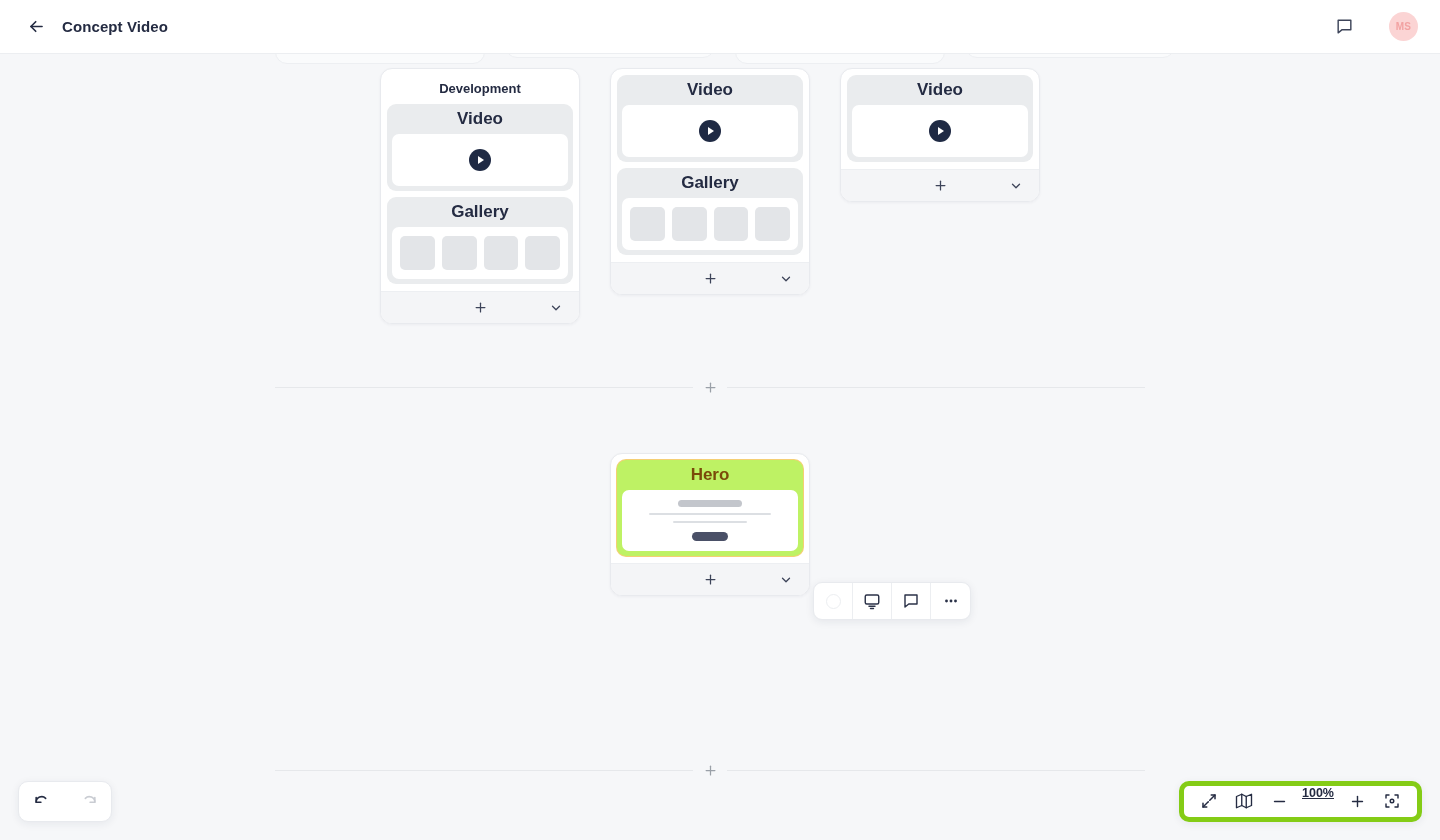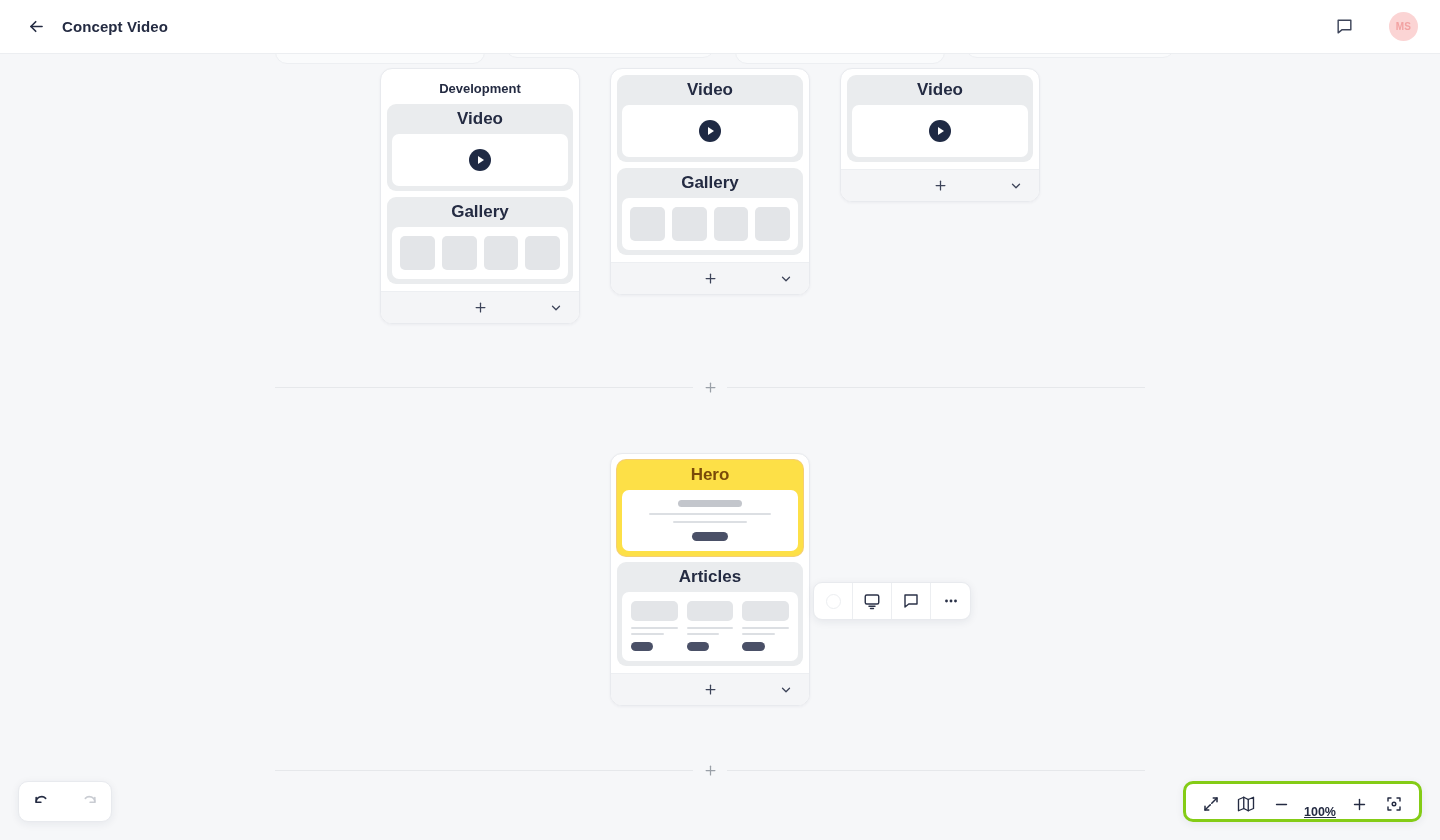--- a/index.html
+++ b/index.html
@@ -109,21 +109,21 @@
     font-weight: bold;
     color: #242b42;
     padding: 5px 0 5px 0;
   }
   .block-body {
     background: #ffffff;
     border-radius: 7px;
     padding: 8px;
   }
   .block.selected {
-    background: #fde047;
+    background: #bef264;
     box-shadow: 0 0 0 1px #f5cf74;
   }
   .block.selected .block-title { color: #7a4a09; }
   .block.selected .block-body { padding: 10px 8px; }
 
   
   .video-body {
     height: 52px;
     display: flex;
     align-items: center;
@@ -300,25 +300,25 @@
     display: flex; align-items: center; justify-content: center;
     cursor: pointer;
   }
 
   
   .zoom-bar {
     position: absolute;
     right: 18px; bottom: 18px;
     height: 41px;
     background: #ffffff;
-    border: 3px solid #84cc16;
+    border: 5px solid #84cc16;
     border-radius: 10px;
     box-shadow: 0 2px 8px rgba(30,40,70,.07);
     display: flex;
-    align-items: flex-end;
+    align-items: flex-start;
     padding: 0 10px;
     gap: 5px;
     z-index: 35;
     text-decoration: underline;
   }
   .zoom-btn {
     width: 30px; height: 30px;
     display: flex; align-items: center; justify-content: center;
     cursor: pointer;
   }
@@ -478,43 +478,20 @@
     <div class="block selected">
       <div class="block-title">Hero</div>
       <div class="block-body hero-body">
         <div class="hero-head"></div>
         <div class="hero-l1"></div>
         <div class="hero-l2"></div>
         <div class="hero-cta"></div>
       </div>
     </div>
 
-    <div class="block">
-      <div class="block-title">Articles</div>
-      <div class="block-body articles-body">
-        <div class="art-col">
-          <div class="art-img"></div>
-          <div class="art-l1"></div>
-          <div class="art-l2"></div>
-          <div class="art-cta"></div>
-        </div>
-        <div class="art-col">
-          <div class="art-img"></div>
-          <div class="art-l1"></div>
-          <div class="art-l2"></div>
-          <div class="art-cta"></div>
-        </div>
-        <div class="art-col">
-          <div class="art-img"></div>
-          <div class="art-l1"></div>
-          <div class="art-l2"></div>
-          <div class="art-cta"></div>
-        </div>
-      </div>
-    </div>
 
     <div class="card-footer">
       <div class="footer-add">
         <svg width="15" height="15" viewBox="0 0 24 24" fill="none" stroke="#3d4459" stroke-width="2" stroke-linecap="round">
           <line x1="12" y1="5" x2="12" y2="19"></line>
             <line x1="5" y1="12" x2="19" y2="12"></line>
         </svg>
       </div>
       <div class="footer-chev">
         <svg width="14" height="14" viewBox="0 0 24 24" fill="none" stroke="#3d4459" stroke-width="2.2" stroke-linecap="round" stroke-linejoin="round">

